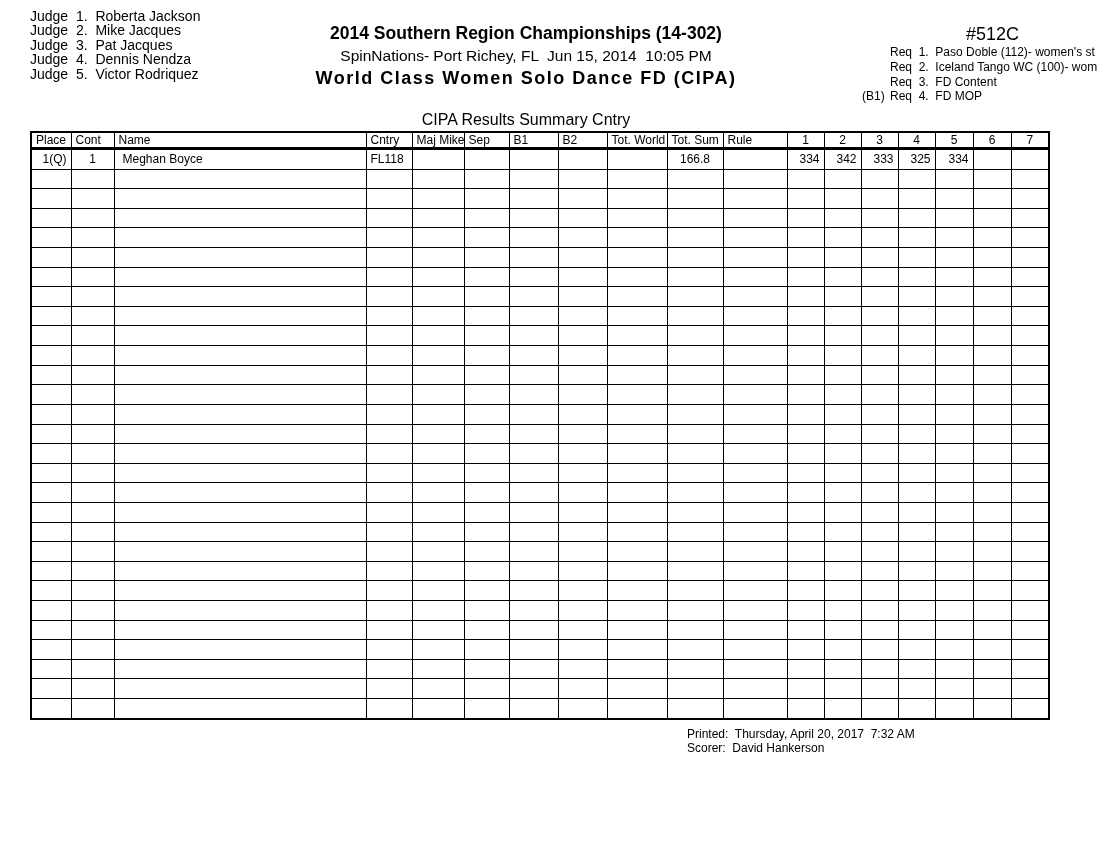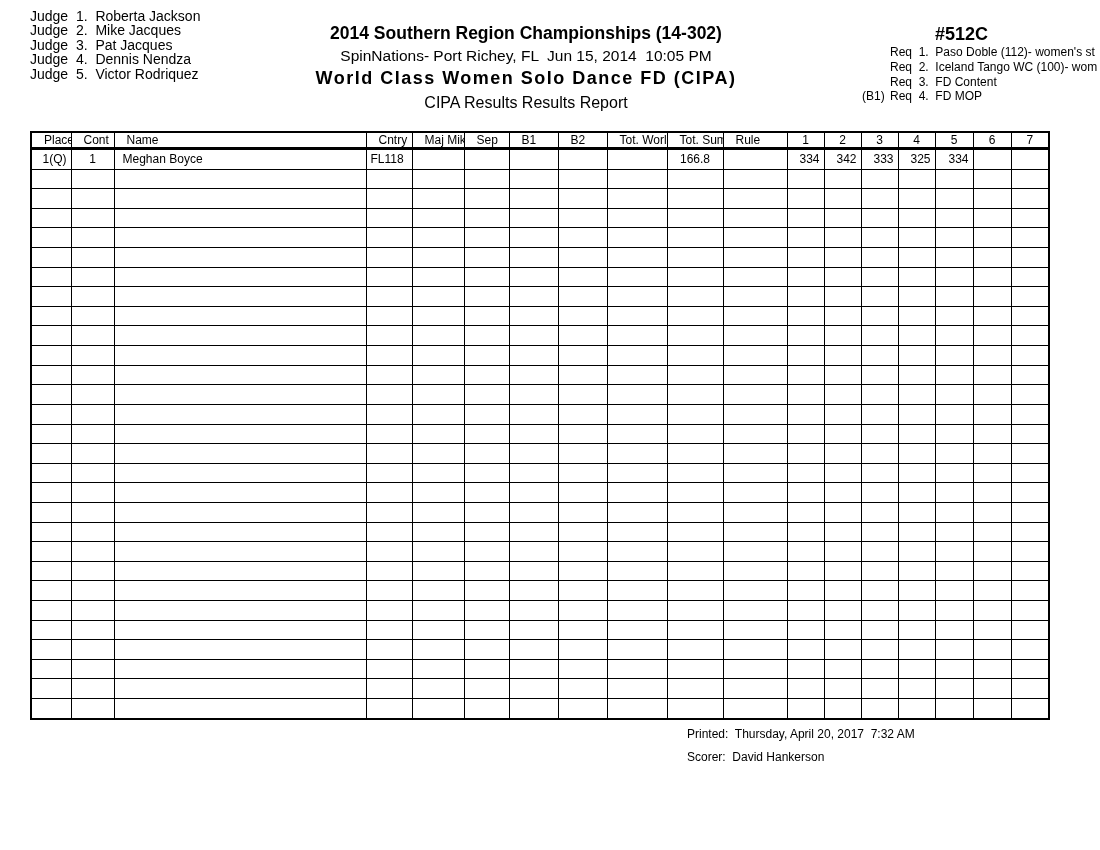--- a/index.html
+++ b/index.html
@@ -42,36 +42,36 @@
   .title-venue {
     font-size: 15.5px;
     white-space: pre;
     margin-bottom: 3px;
   }
   .title-event {
     font-size: 18px;
     font-weight: bold;
     letter-spacing: 1.5px;
     white-space: pre;
-    margin-bottom: 5px;
+    margin-bottom: 22px;
   }
   .title-report {
     font-size: 16px;
     white-space: pre;
   }
 
   
   .catalog {
     position: absolute;
     left: 935px;
     top: 24px;
     width: 115px;
-    text-align: left;
+    text-align: center;
     font-size: 18px;
-    font-weight: bold;
+    font-weight: normal;
   }
   .reqs {
     position: absolute;
     left: 862px;
     top: 45px;
     font-size: 12px;
     line-height: 14.8px;
   }
   .req-line { display: flex; white-space: pre; }
   .req-prefix { display: inline-block; width: 28px; }
@@ -86,21 +86,21 @@
     border-collapse: collapse;
     table-layout: fixed;
     border: 2px solid #000;
     font-size: 12px;
   }
   .results-table th {
     border: 1px solid #000;
     border-bottom: 3px solid #000;
     font-weight: normal;
     height: 14px;
-    padding: 0 12px;
+    padding: 0 4px;
     overflow: hidden;
     white-space: nowrap;
   }
   .results-table td {
     border: 1px solid #000;
     height: 18.62px;
     padding: 0 4px;
     overflow: hidden;
     white-space: nowrap;
   }
@@ -109,39 +109,39 @@
   .ar { text-align: right; }
   .name-pad { padding-left: 8px !important; }
 
   
   .footer {
     position: absolute;
     left: 687px;
     top: 727px;
     font-size: 12px;
   }
-  .footer-printed { white-space: pre; margin-bottom: 9px; }
+  .footer-printed { white-space: pre; }
   .footer-scorer { white-space: pre; }
 </style>
 </head>
 <body>
 
 <div class="judges">
     <div class="judge-line">Judge  1.  Roberta Jackson</div>
     <div class="judge-line">Judge  2.  Mike Jacques</div>
     <div class="judge-line">Judge  3.  Pat Jacques</div>
     <div class="judge-line">Judge  4.  Dennis Nendza</div>
     <div class="judge-line">Judge  5.  Victor Rodriquez</div>
   </div>
 
 <div class="title-block">
   <div class="title-competition">2014 Southern Region Championships (14-302)</div>
   <div class="title-venue">SpinNations- Port Richey, FL  Jun 15, 2014  10:05 PM</div>
   <div class="title-event">World Class Women Solo Dance FD (CIPA)</div>
-  <div class="title-report">CIPA Results Results Report</div>
+  <div class="title-report">CIPA Results Summary Cntry</div>
 </div>
 
 <div class="catalog">#512C</div>
 
 <div class="reqs">
     <div class="req-line"><span class="req-prefix"></span><span class="req-text">Req  1.  Paso Doble (112)- women's st</span></div>
     <div class="req-line"><span class="req-prefix"></span><span class="req-text">Req  2.  Iceland Tango WC (100)- wom</span></div>
     <div class="req-line"><span class="req-prefix"></span><span class="req-text">Req  3.  FD Content</span></div>
     <div class="req-line"><span class="req-prefix">(B1)</span><span class="req-text">Req  4.  FD MOP</span></div>
   </div>

